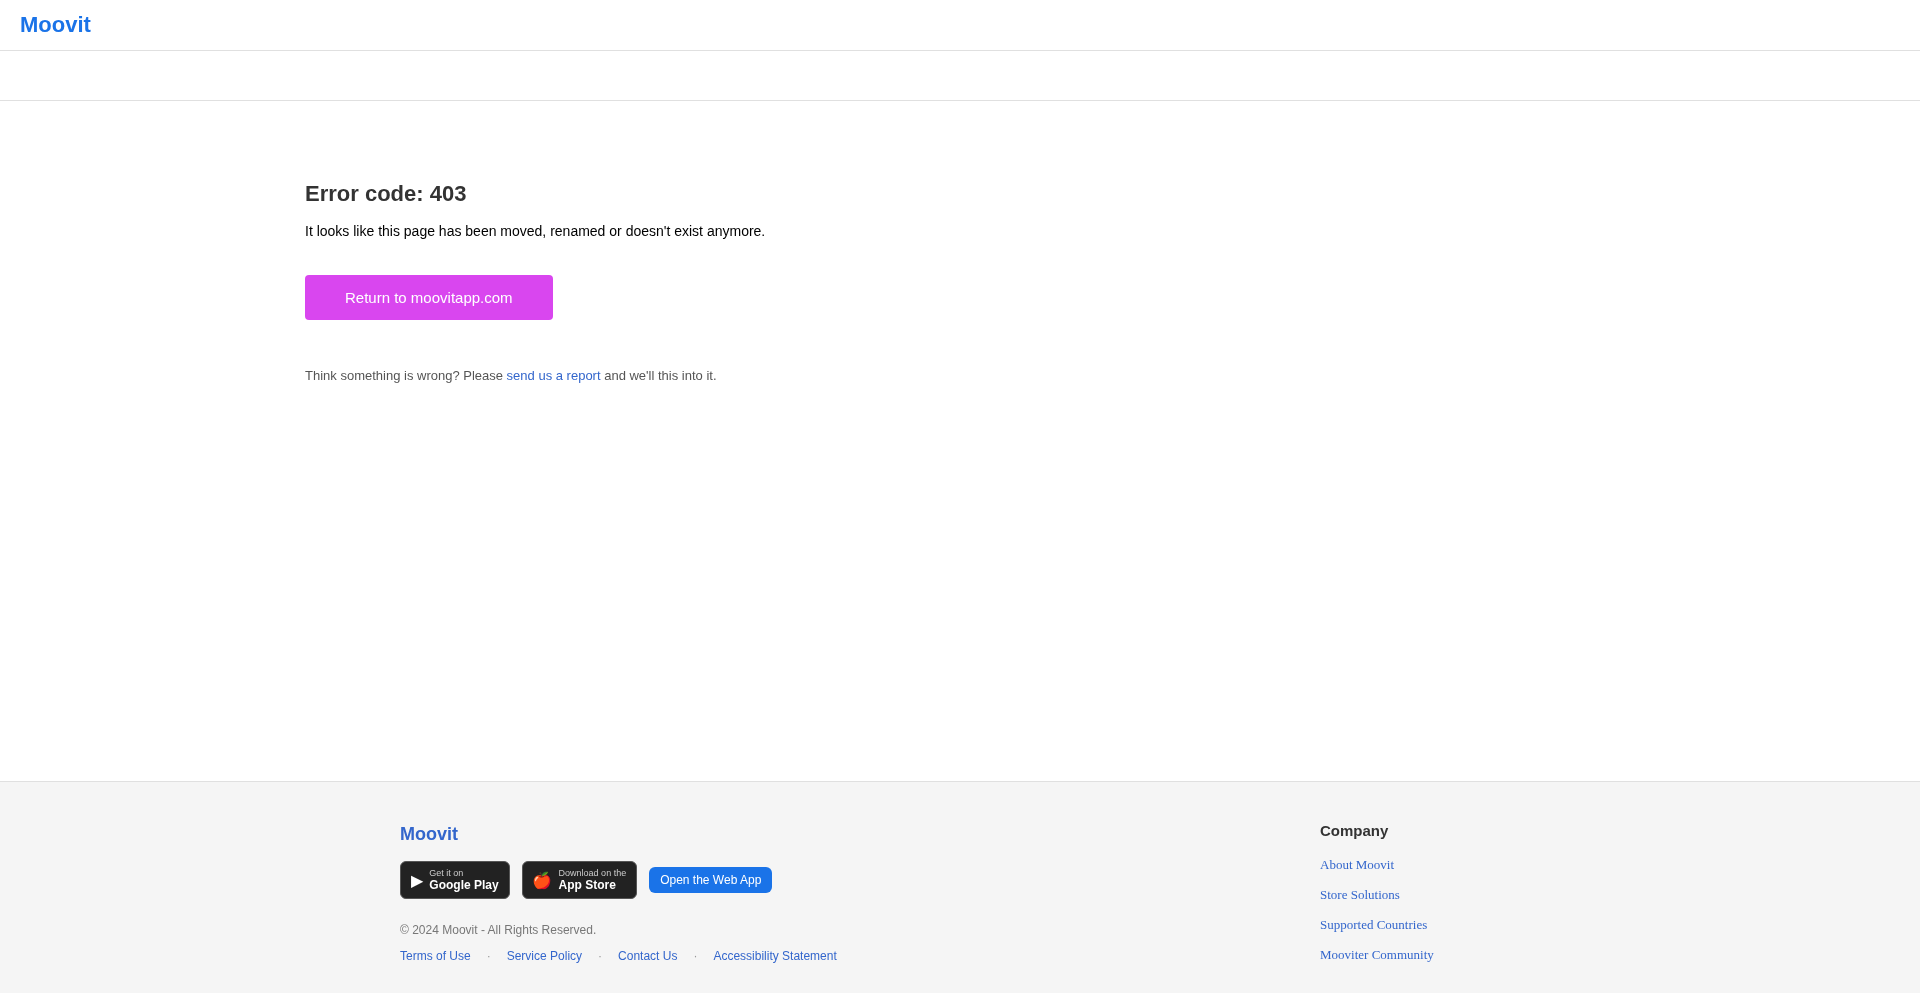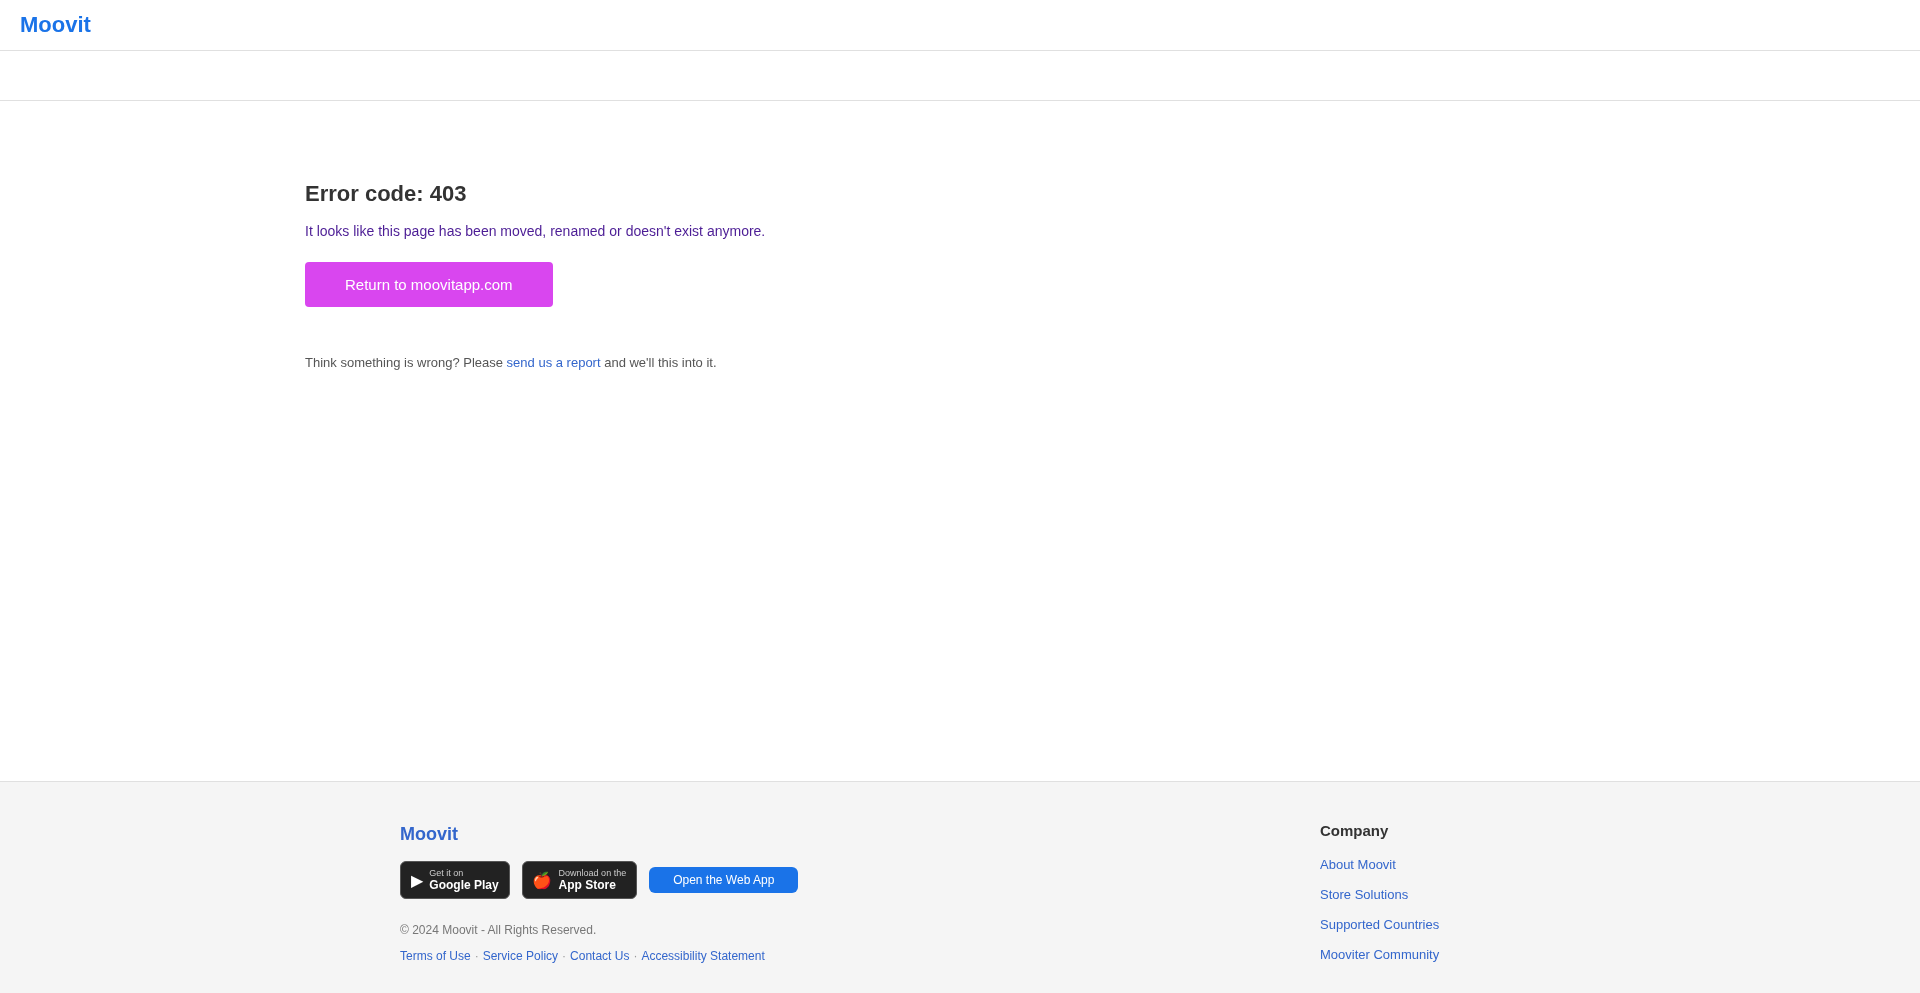--- a/index.html
+++ b/index.html
@@ -41,22 +41,22 @@
       margin-bottom: 24px;
     }
     .error-code {
       font-size: 22px;
       font-weight: bold;
       color: #333;
       margin-bottom: 16px;
     }
     .error-description {
       font-size: 14px;
-      color: #4c1d95;
-      margin-bottom: 23px;
+      color: #000000;
+      margin-bottom: 36px;
     }
     .return-btn {
       display: inline-block;
       background: #d946ef;
       color: #fff;
       padding: 14px 40px;
       border: none;
       border-radius: 4px;
       font-size: 15px;
       cursor: pointer;
@@ -124,33 +124,33 @@
     .app-link-btn .store-icon { font-size: 16px; }
     .app-link-btn .store-text { display: flex; flex-direction: column; }
     .app-link-btn .store-text-top { font-size: 9px; color: #ccc; }
     .app-link-btn .store-text-bottom { font-size: 12px; font-weight: bold; }
     .web-app-link {
       display: inline-flex;
       align-items: center;
       background: #1a73e8;
       color: #fff;
       border-radius: 6px;
-      padding: 6px 24px;
+      padding: 6px 11px;
       font-size: 12px;
       text-decoration: none;
     }
 
     .copyright {
       font-size: 12px;
       color: #777;
       margin-bottom: 12px;
     }
     .footer-links {
       display: flex;
-      gap: 4px;
+      gap: 16px;
       align-items: center;
       flex-wrap: wrap;
       text-align: right;
     }
     .footer-links a {
       font-size: 12px;
       color: #3366cc;
       text-decoration: none;
     }
     .footer-links .dot {
@@ -171,20 +171,21 @@
     .company-links {
       list-style: none;
       display: flex;
       flex-direction: column;
       gap: 12px;
     }
     .company-links li a {
       font-size: 13px;
       color: #3366cc;
       text-decoration: none;
+      font-family: Liberation Serif, serif;
     }
 
     
     .logo-text {
       font-size: 22px;
       font-weight: bold;
       color: #3366cc;
     }
     .logo-text-small {
       font-size: 18px;

